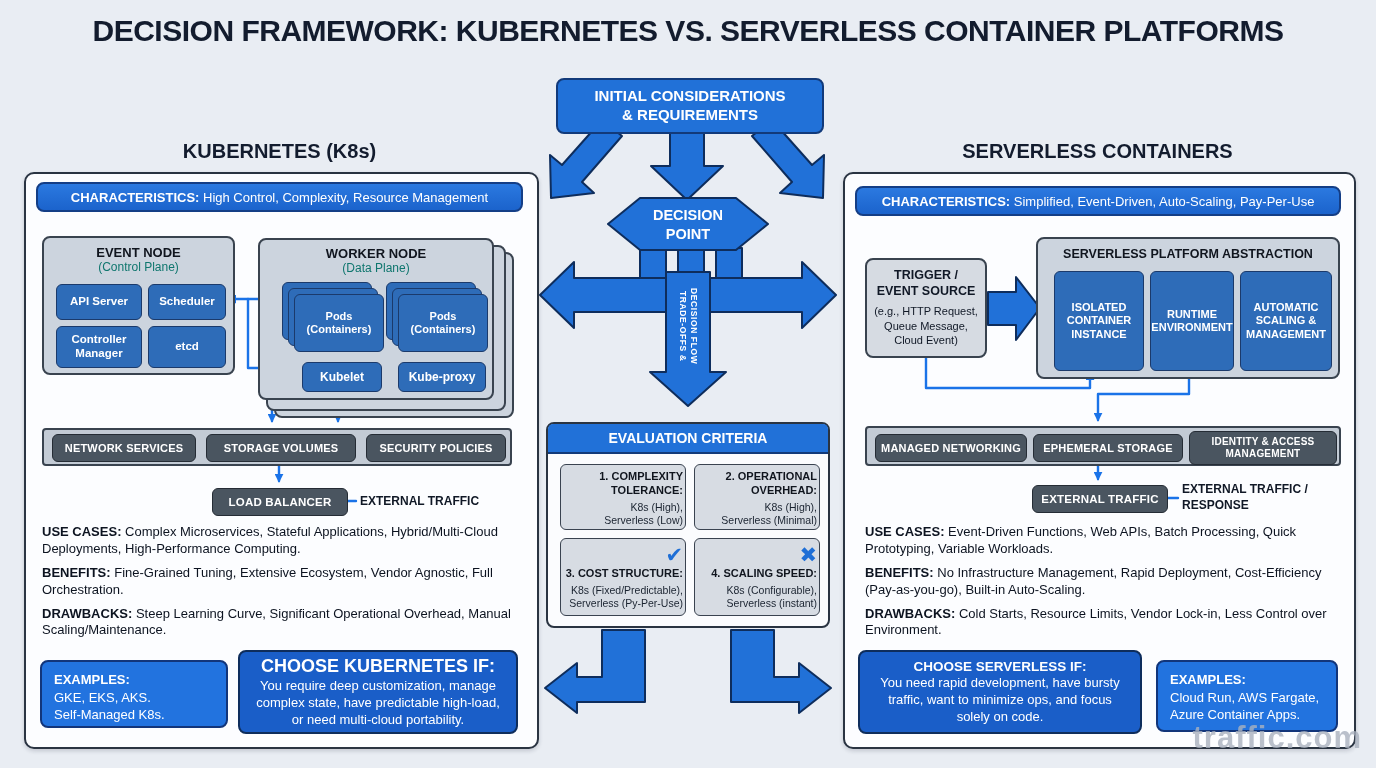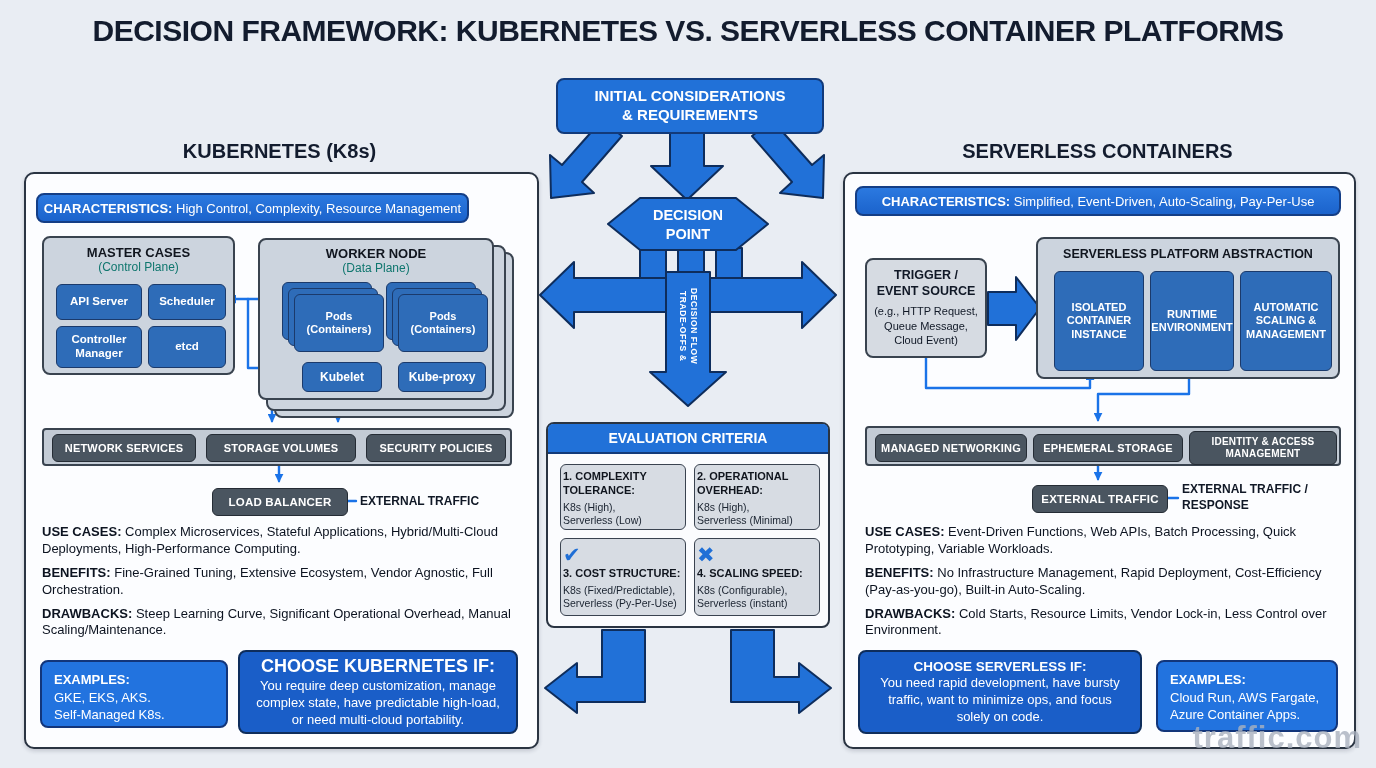--- a/index.html
+++ b/index.html
@@ -20,21 +20,21 @@
   .node-sub{font-size:12px;text-align:center;color:#0f766e;}
   .btn{background:#2e6cb8;border:1.5px solid #1b3a6b;border-radius:6px;color:#fff;
        font-size:11.5px;font-weight:600;line-height:1.2;}
   .graybar{background:#c3cbd5;border:2px solid #39434f;border-radius:4px;}
   .darkbox{background:#4a5560;border:1.5px solid #252c35;border-radius:6px;color:#fff;
            font-size:11px;font-weight:800;letter-spacing:.2px;}
   .bluebox{background:#2273df;border:2px solid #12357a;border-radius:8px;color:#fff;font-size:13px;line-height:1.35;}
   .choosebox{background:#1a5ec8;border:2px solid #0e2d5c;border-radius:8px;color:#fff;font-size:13px;line-height:1.3;}
   .textblock p{margin:0 0 7px 0;font-size:13px;line-height:1.3;color:#0c1320;}
   .textblock b{font-weight:800;margin-top:12px;}
-  .critbox{background:#d7dce3;border:1.5px solid #3a4350;border-radius:6px;text-align:left;padding:5px 2px 18px 2px;box-sizing:border-box;}
+  .critbox{background:#d7dce3;border:1.5px solid #3a4350;border-radius:6px;text-align:right;padding:5px 2px 18px 2px;box-sizing:border-box;}
   .crit-title{font-size:11px;font-weight:800;line-height:1.25;color:#10151e;}
   .crit-detail{font-size:10.5px;line-height:1.3;margin-top:3px;color:#1a2330;}
   .crit-icon{font-size:21px;font-weight:800;color:#1f6fd6;line-height:1;display:block;margin-bottom:2px;}
   .white-head{color:#fff;font-weight:800;}
   .lbl-dark{font-size:12px;font-weight:800;color:#101826;}
   .flow-text{writing-mode:vertical-rl;text-orientation:mixed;color:#fff;font-size:8.5px;
              font-weight:700;letter-spacing:.6px;line-height:1;}
   svg{position:absolute;left:0;top:0;pointer-events:none;}
   .watermark{right:14px;bottom:12px;font-size:31px;font-weight:600;color:#aab2bf;opacity:.8;
              z-index:6;letter-spacing:1px;}
@@ -129,26 +129,26 @@
   <div class="abs critbox" style="left:146px;top:114px;width:126px;height:78px;">
     <span class="crit-icon">✖</span>
     <div class="crit-title pre">4. SCALING SPEED:</div>
     <div class="crit-detail pre">K8s (Configurable),
 Serverless (instant)</div>
   </div>
 </div>
 
 <div class="abs section-title z2" style="left:24px;top:140px;width:511px;">KUBERNETES (K8s)</div>
 
-<div class="abs bar ctr z2" style="left:36px;top:193px;width:433px;height:30px;box-sizing:border-box;border-radius:8px;">
+<div class="abs bar ctr z2" style="left:36px;top:182px;width:487px;height:30px;box-sizing:border-box;border-radius:8px;">
   <span><b>CHARACTERISTICS:</b><span> High Control, Complexity, Resource Management</span></span>
 </div>
 
 <div class="abs node z2" style="left:42px;top:236px;width:193px;height:139px;box-sizing:border-box;">
-  <div class="node-title" style="margin-top:7px;">MASTER CASES</div>
+  <div class="node-title" style="margin-top:7px;">EVENT NODE</div>
   <div class="node-sub">(Control Plane)</div>
   <div class="abs btn ctr" style="left:12px;top:46px;width:84px;height:34px;">API Server</div>
   <div class="abs btn ctr" style="left:104px;top:46px;width:76px;height:34px;">Scheduler</div>
   <div class="abs btn ctr" style="left:12px;top:88px;width:84px;height:40px;">Controller Manager</div>
   <div class="abs btn ctr" style="left:104px;top:88px;width:76px;height:40px;">etcd</div>
 </div>
 
 <div class="abs z2" style="left:258px;top:238px;width:254px;height:178px;">
   <div class="abs node" style="left:16px;top:14px;width:236px;height:162px;"></div>
   <div class="abs node" style="left:8px;top:7px;width:236px;height:162px;"></div>

